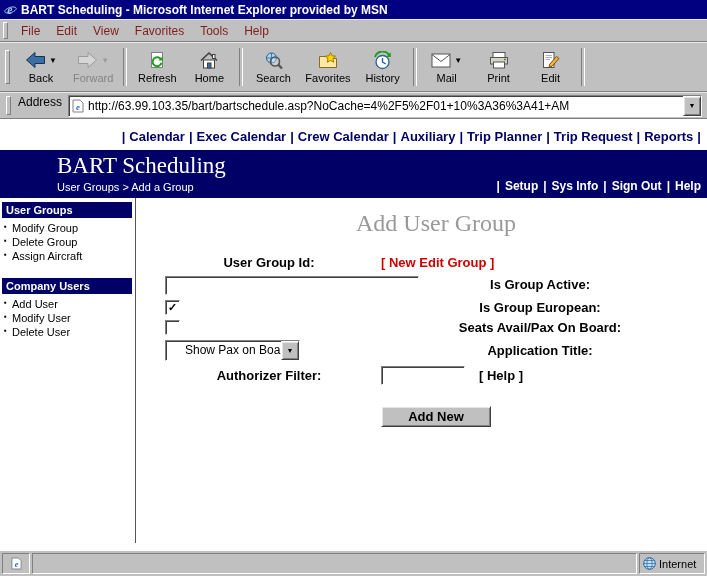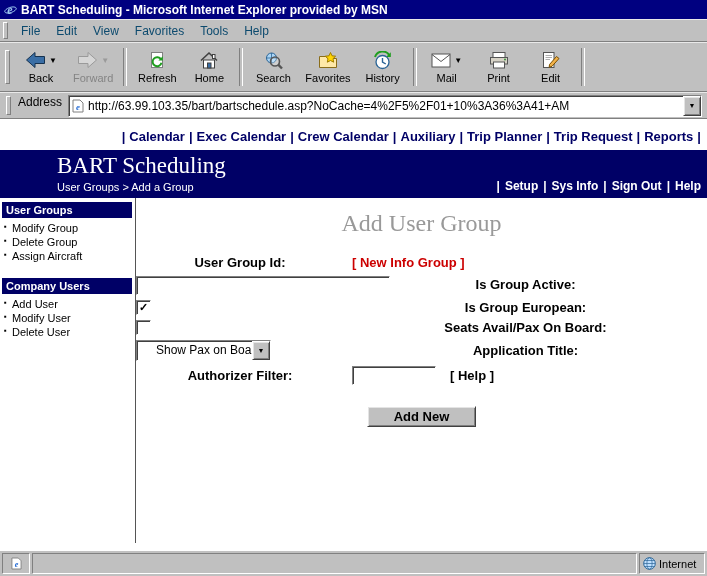--- a/index.html
+++ b/index.html
@@ -8,21 +8,21 @@
 
   
   .titlebar{height:19px;background:#000080;display:flex;align-items:center;padding:0 4px;gap:4px;flex:none;}
   .titlebar .title{color:#fff;font-weight:bold;font-size:12px;white-space:nowrap;}
 
   
   .band{background:#c0c0c0;border-top:1px solid #e9e9e9;border-bottom:1px solid #808080;display:flex;align-items:center;flex:none;}
   .grip{width:3px;height:70%;margin:0 5px 0 3px;border-top:1px solid #fff;border-left:1px solid #fff;border-right:1px solid #808080;border-bottom:1px solid #808080;flex:none;}
 
   .menubar{height:21px;}
-  .menu-item{font-size:12px;padding:2px 8px;color:#0c4a6e;}
+  .menu-item{font-size:12px;padding:2px 8px;color:#7f1d1d;}
 
   .toolbar{height:46px;padding:1px 2px;}
   .tb-btn{display:flex;flex-direction:column;align-items:center;justify-content:center;padding:2px 6px;min-width:40px;color:#000;font-size:11px;}
   .tb-btn .lbl{margin-top:2px;white-space:nowrap;}
   .tb-btn.disabled{color:#848484;}
   .icon-row{display:flex;align-items:center;height:20px;}
   .dd{font-size:8px;margin-left:3px;color:#000;}
   .disabled .dd{color:#9a9a9a;}
   .tb-sep{width:2px;align-self:stretch;margin:4px 4px;border-left:1px solid #808080;border-right:1px solid #ffffff;}
 
@@ -41,21 +41,21 @@
   .nav-sep{margin:0 4px;}
   .nav-link{color:#000066;text-decoration:none;cursor:pointer;}
 
   .banner{height:48px;background:#000066;color:#fff;position:relative;flex:none;}
   .banner-title{font-family:"Liberation Serif",serif;font-size:23px;padding:3px 0 0 57px;}
   .banner-sub{position:absolute;left:57px;bottom:5px;font-size:11px;}
   .banner-links{position:absolute;right:6px;bottom:5px;font-size:12px;font-weight:bold;white-space:nowrap;}
   .banner-links .nav-sep{margin:0 5px;}
   .banner-link{color:#fff;text-decoration:none;cursor:pointer;}
 
-  .page-body{flex:1;display:flex;background:#fff;overflow:hidden;}
+  .page-body{flex:1;display:flex;background:#fff;overflow:hidden;gap:29px;}
   .sidebar{width:135px;flex:none;border-right:1px solid #555;margin-bottom:7px;padding-top:4px;}
   .side-section{margin-bottom:15px;}
   .side-header{background:#000066;color:#fff;font-weight:bold;font-size:11px;padding:2px 4px;margin:0 3px 3px 2px;}
   .side-item{font-size:11px;color:#000;padding:1px 0 1px 12px;position:relative;cursor:pointer;}
   .side-item::before{content:"▪";position:absolute;left:4px;top:1px;font-size:8px;}
 
   .main{flex:1;padding-top:8px;}
   .main-title{text-align:center;font-family:"Liberation Serif",serif;font-size:24px;color:#999;margin:4px 0 18px 0;}
   .form-grid{display:grid;grid-template-columns:216px auto;row-gap:5px;align-items:center;}
   .flabel{text-align:center;font-weight:bold;font-size:13px;padding-right:8px;color:#000;}
@@ -298,21 +298,21 @@
           <div class="side-item">Delete User</div>
         </div>
       </div>
 
       <div class="main">
         <div class="main-title">Add User Group</div>
 
         <div class="form-grid">
 
           <div class="flabel">User Group Id:</div>
-          <div class="fval-red">[ New Info Group ]</div>
+          <div class="fval-red">[ New Edit Group ]</div>
 
           <div><input type="text" class="text-input sunken w-name" value="" style=""></div>
 
           <div class="flabel">Is Group Active:</div>
           <div>
               <span class="checkbox sunken">
                 <span>✓</span>
               </span>
             </div>
 

